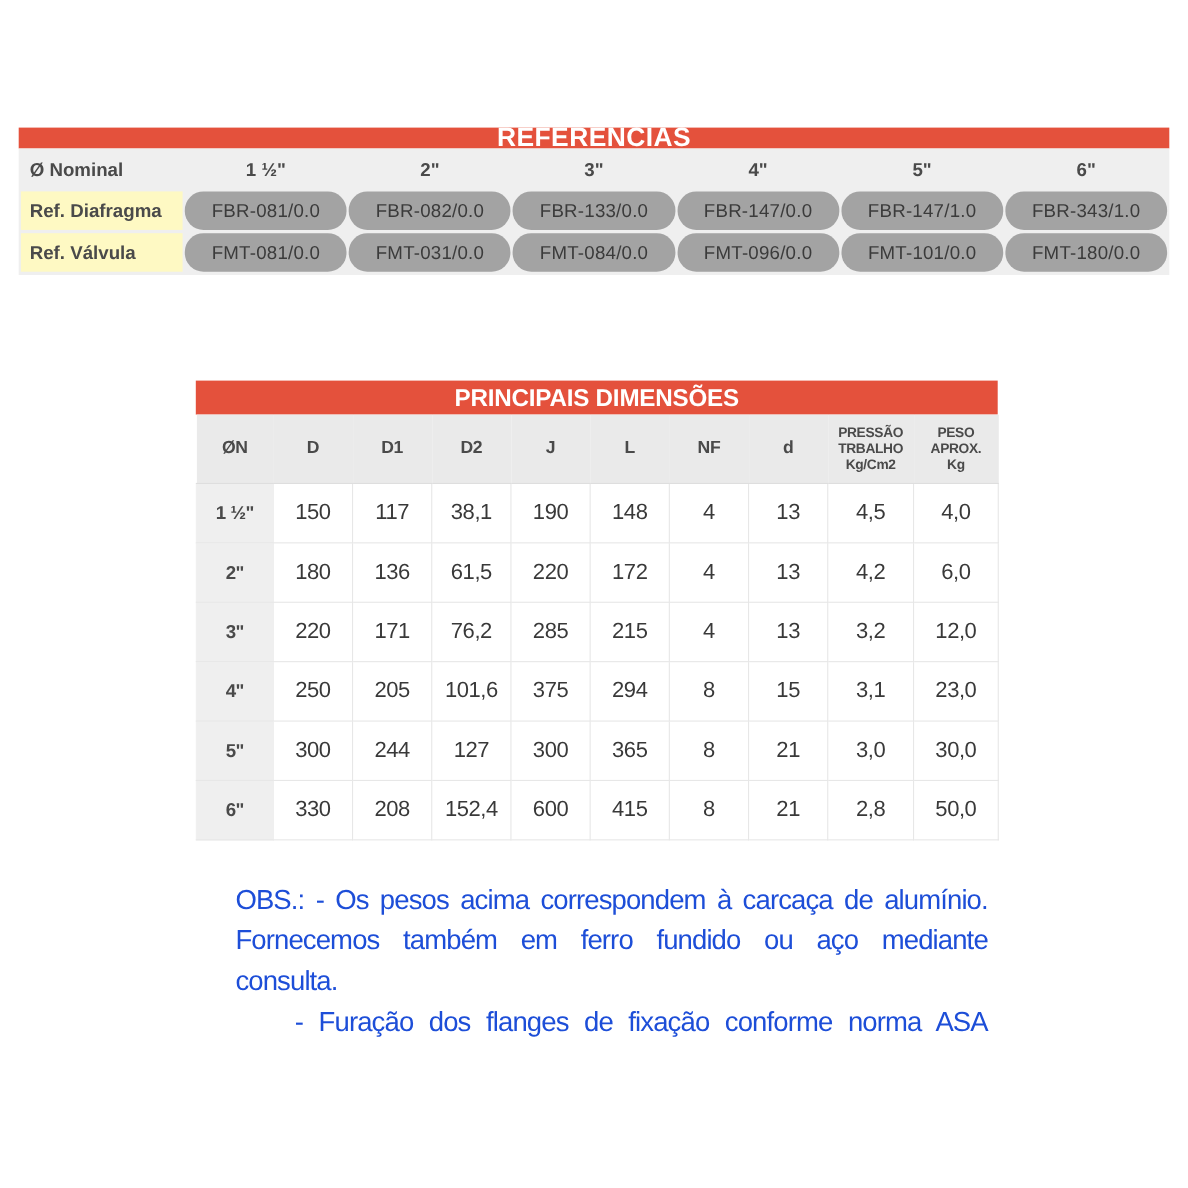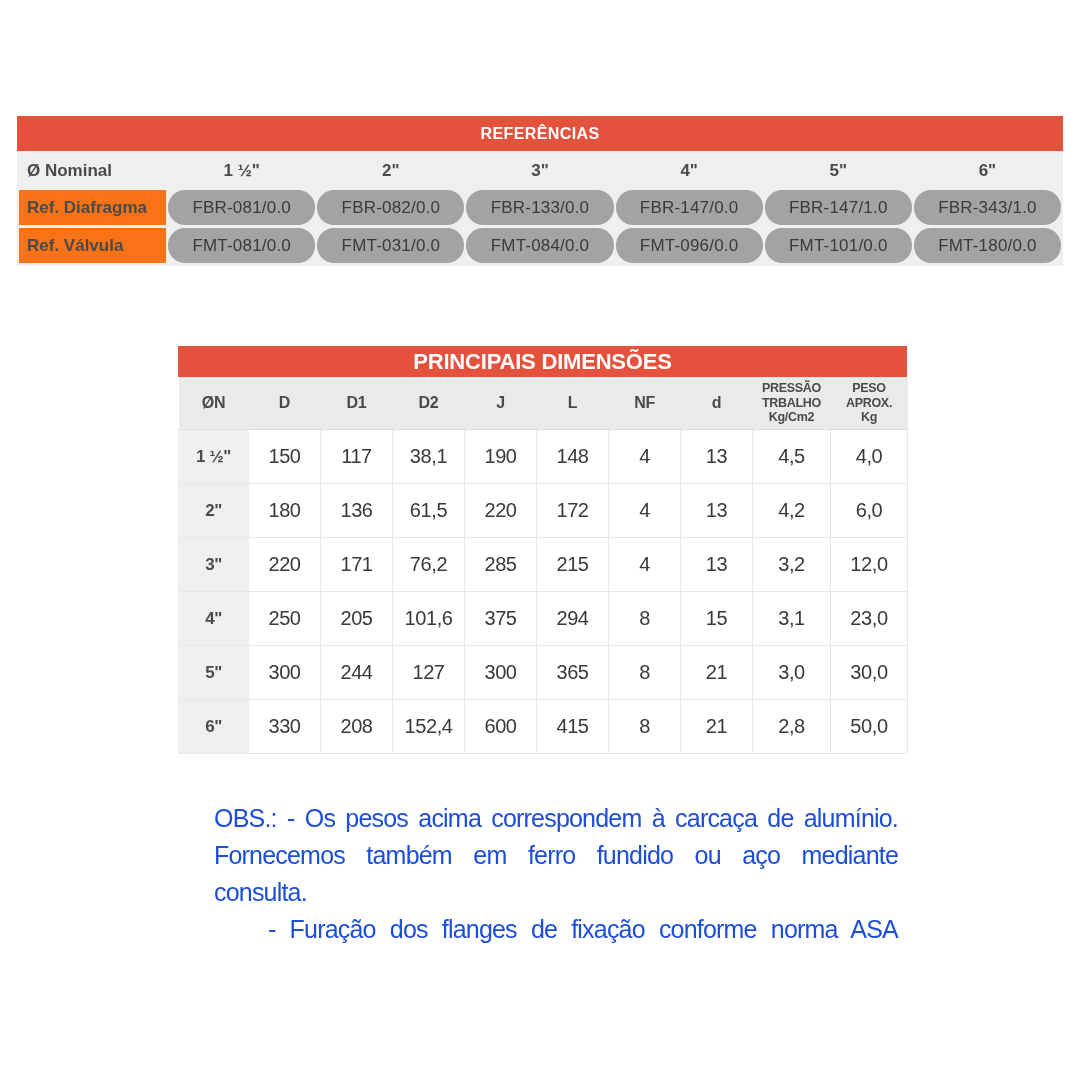--- a/index.html
+++ b/index.html
@@ -18,21 +18,21 @@
     background: var(--accent, #E4513C);
     color: #ffffff;
     font-weight: 700;
     display: flex;
     align-items: center;
     justify-content: center;
   }
 
   
   .ref-section { position: absolute; left: 17px; top: 116px; width: 1046px; }
-  .ref-section .title-bar { height: 35px; font-size: 16px; letter-spacing: 0.4px; }
+  .ref-section .title-bar { height: 19px; font-size: 24px; letter-spacing: 0.4px; }
   table.ref {
     width: 100%;
     border-collapse: separate;
     border-spacing: 2px 3px;
     background: #EFEFEF;
     table-layout: fixed;
   }
   table.ref th, table.ref td {
     padding: 0;
     height: 35px;
@@ -44,21 +44,21 @@
     color: #4A4A4A;
     text-align: center;
     height: 33px;
   }
   table.ref thead th.corner { text-align: left; padding-left: 8px; }
   table.ref td.rowlabel {
     font-weight: 700;
     color: #4A4A4A;
     text-align: left;
     padding-left: 8px;
-    background: #f97316;
+    background: #fef9c3;
     margin-left: 44px;
   }
   table.ref td.val {
     background: #a3a3a3;
     color: #3B3B3B;
     text-align: center;
     letter-spacing: 0.2px;
     border-radius: 17px;
   }
 
@@ -66,21 +66,21 @@
   .dim-section { position: absolute; left: 178px; top: 346px; width: 729px; }
   .dim-section .title-bar { height: 31px; font-size: 22px; letter-spacing: -0.2px; }
   table.dim {
     width: 100%;
     border-collapse: collapse;
     table-layout: fixed;
     background: #ffffff;
   }
   table.dim thead th {
     background: #EAEAEA;
-    height: 52px;
+    height: 62px;
     vertical-align: middle;
     text-align: center;
     font-weight: 700;
     color: #4A4A4A;
     font-size: 16px;
     letter-spacing: -0.3px;
     padding: 0;
     border-bottom: 1px solid #DEDEDE;
   }
   table.dim thead th.small {

